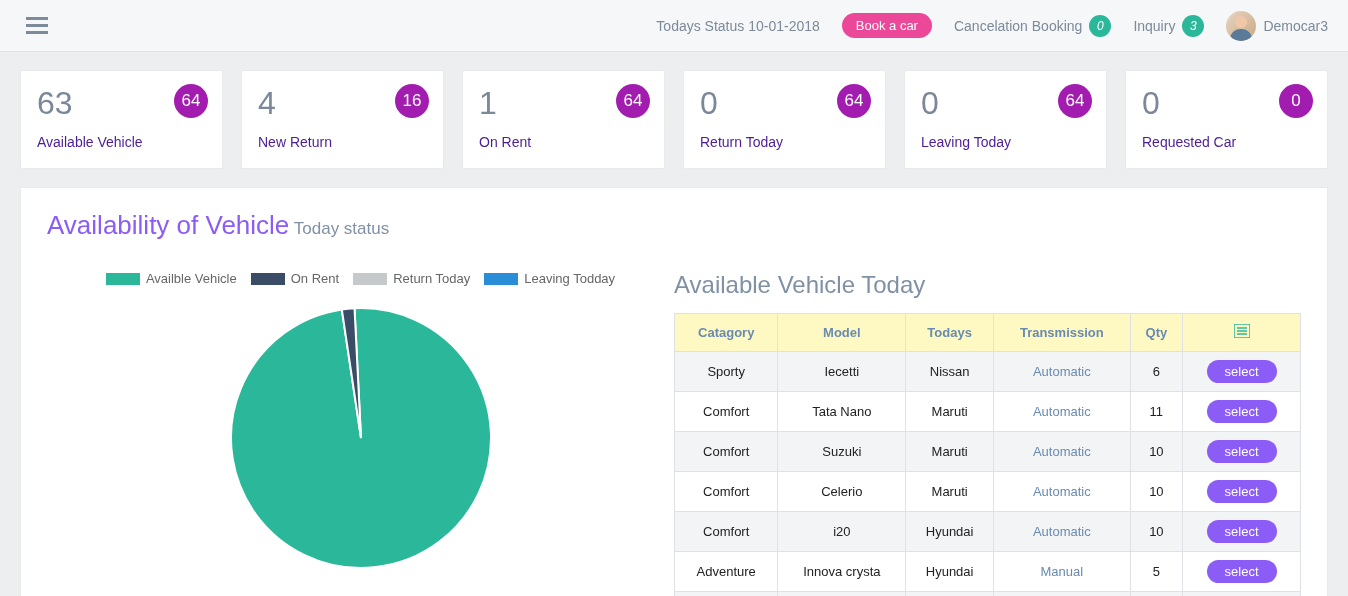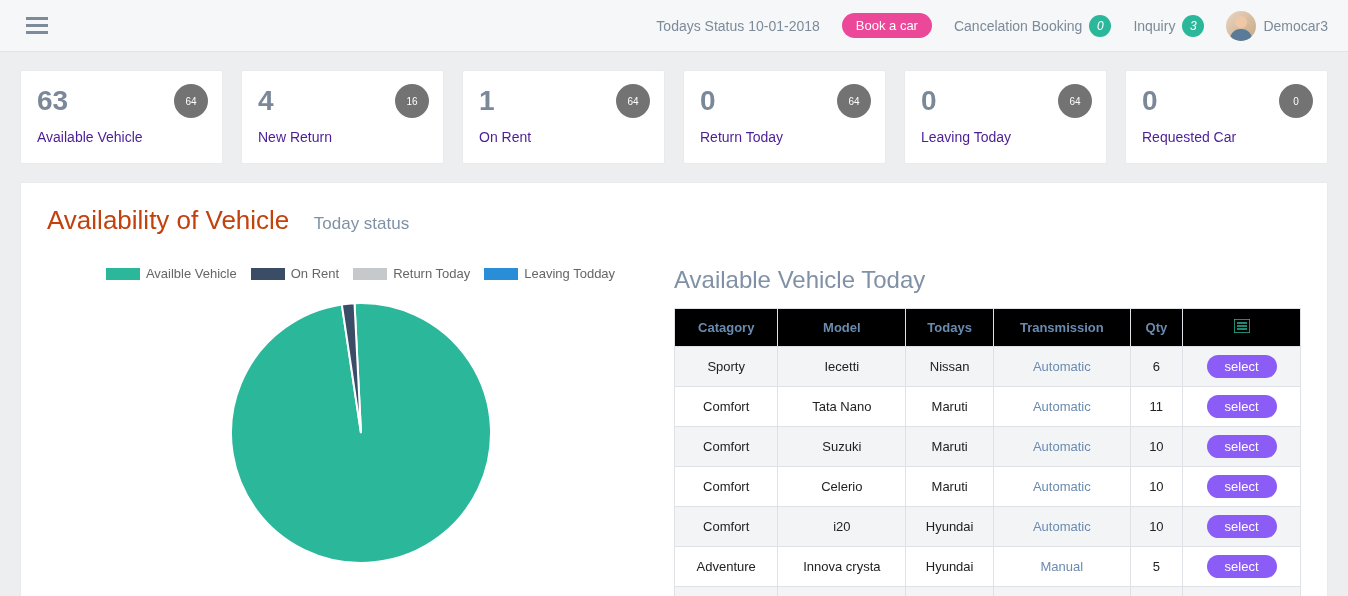--- a/index.html
+++ b/index.html
@@ -90,59 +90,58 @@
     }
     .stat-card {
       flex: 1;
       background: #fff;
       border: 1px solid #e8eaec;
       border-radius: 2px;
       padding: 14px 16px 18px 16px;
       position: relative;
     }
     .stat-value {
-      font-size: 28px;
-      font-weight: 700;
+      font-size: 32px;
+      font-weight: 400;
       color: #7a889a;
     }
     .stat-label {
       font-size: 14px;
       color: #4c1d95;
       margin-top: 12px;
     }
     .stat-badge {
       position: absolute;
       top: 13px;
       right: 14px;
-      background: #737373;
+      background: #a21caf;
       color: #fff;
       width: 34px;
       height: 34px;
       border-radius: 50%;
       display: flex;
       align-items: center;
       justify-content: center;
-      font-size: 10px;
+      font-size: 17px;
     }
     .main-panel {
       margin: 18px 20px 0 20px;
       background: #fff;
       border: 1px solid #e8eaec;
       padding: 22px 26px;
     }
     .panel-title {
       font-size: 26px;
       font-weight: 400;
-      color: #c2410c;
+      color: #8b5cf6;
     }
     .panel-subtitle {
       font-size: 17px;
       color: #8091a5;
       font-weight: 400;
-      margin-left: 20px;
     }
     .panel-body {
       display: flex;
       margin-top: 30px;
     }
     .chart-area {
       flex: 1;
     }
     .legend {
       display: flex;
@@ -178,21 +177,21 @@
     table {
       width: 100%;
       border-collapse: collapse;
       font-size: 13px;
     }
     th {
       color: #6a8bb0;
       font-weight: 600;
       padding: 10px 8px;
       border: 1px solid #dee2e6;
-      background: #000000;
+      background: #fef9c3;
     }
     td {
       padding: 8px;
       border: 1px solid #dee2e6;
       text-align: center;
       color: #222;
     }
     tr:nth-child(odd) td {
       background: #f3f4f6;
     }

